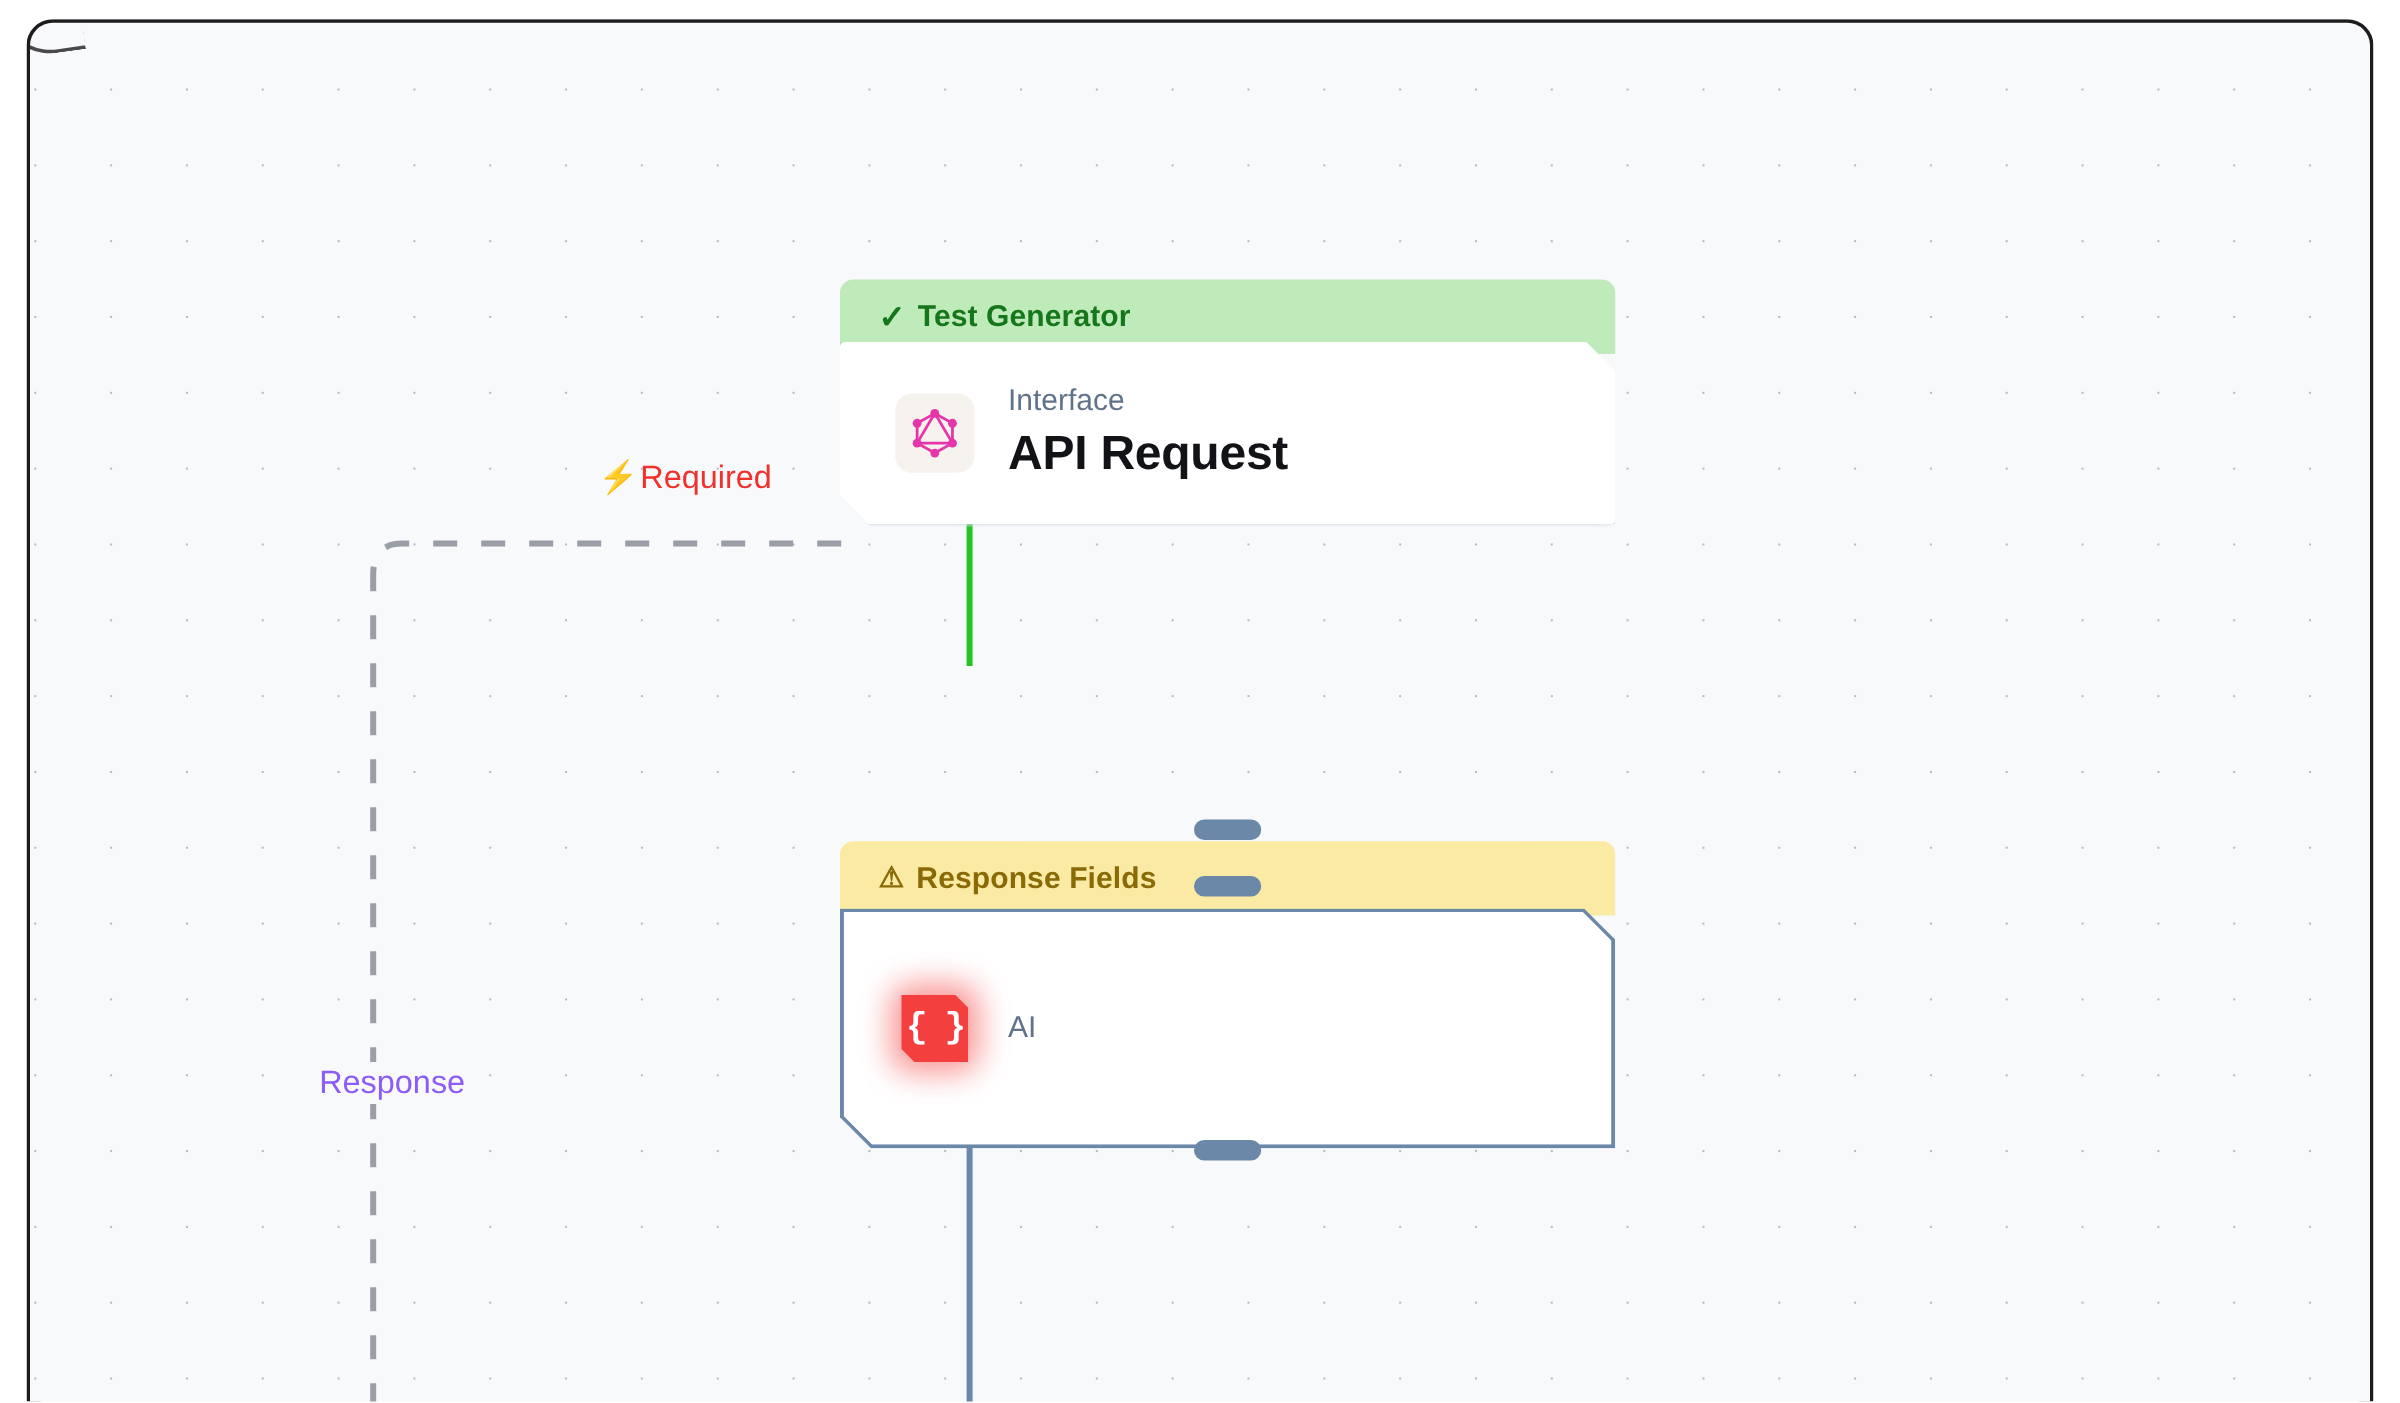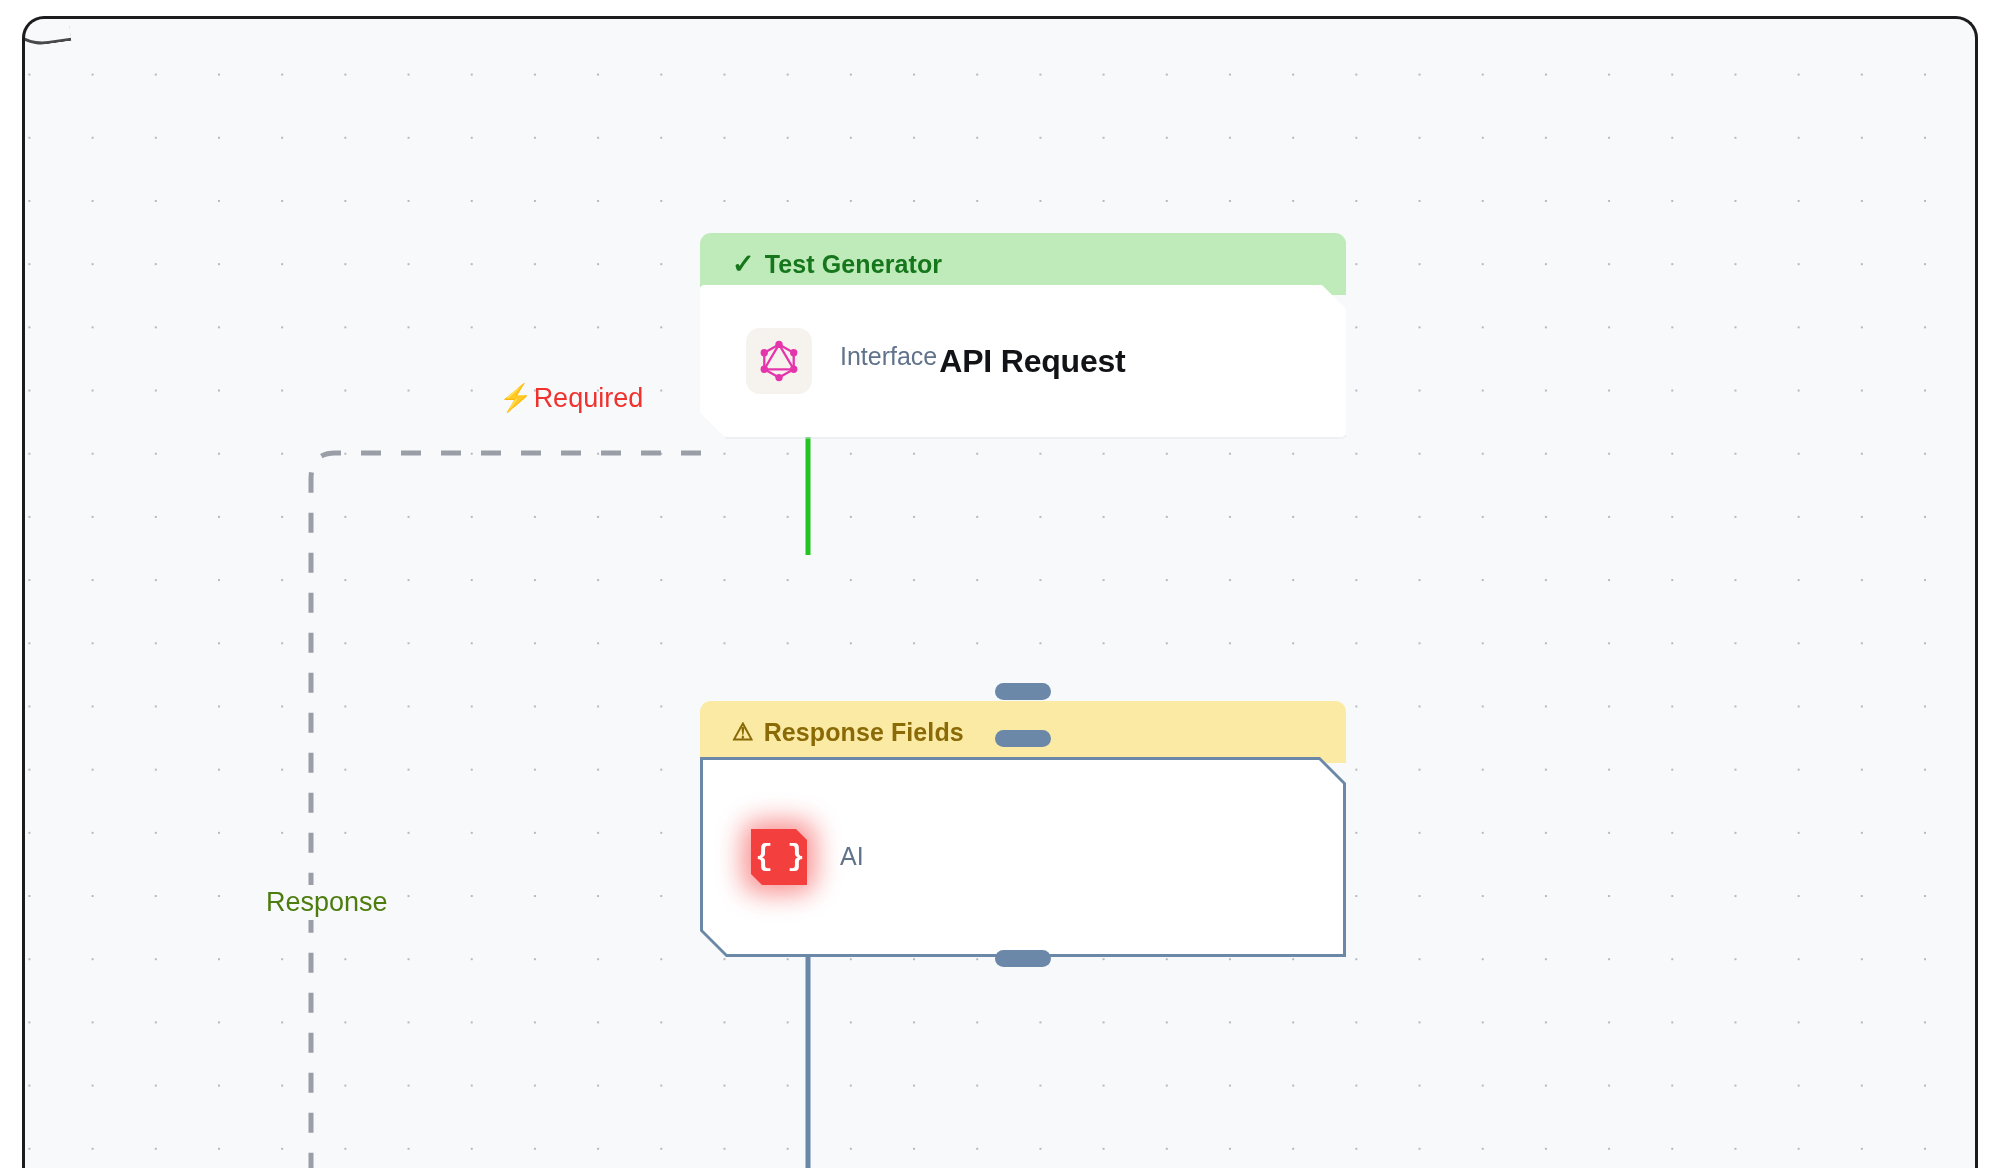--- a/index.html
+++ b/index.html
@@ -131,29 +131,29 @@
     height:calc(100% - 6px);
     background:#ffffff;
     display:flex;
     align-items:center;
     gap:28px;
     padding-left:43px;
     -webkit-clip-path:polygon(0 0, calc(100% - 24px) 0, 100% 24px, 100% 100%, 24px 100%, 0 calc(100% - 24px));
     clip-path:polygon(0 0, calc(100% - 24px) 0, 100% 24px, 100% 100%, 24px 100%, 0 calc(100% - 24px));
   }
 
-  .node-text { display:flex; gap:2px; }
+  .node-text { display:flex; flex-direction:column; gap:2px; }
   .node-kicker {
     font-size:25px;
     color:#61738a;
     font-weight:400;
     line-height:1.25;
   }
   .node-title {
-    font-size:32px;
+    font-size:40px;
     color:#111316;
     font-weight:700;
     line-height:1.25;
     letter-spacing:-.2px;
   }
 
   
   .icon-box {
     width:66px; height:66px;
     flex:0 0 66px;
@@ -214,21 +214,21 @@
     color:#f0322e;
     display:flex;
     align-items:center;
     gap:1px;
   }
   .label-trigger .bolt { font-size:27px; line-height:1; }
   .label-response {
     left:231px; top:866px;
     font-size:27px;
     font-weight:400;
-    color:#4d7c0f;
+    color:#8b5cf6;
     background:#f8f9fb;
     padding:2px 10px;
   }
 </style>
 </head>
 <body>
 
 <div id="app">
 
   <div class="canvas-frame">

